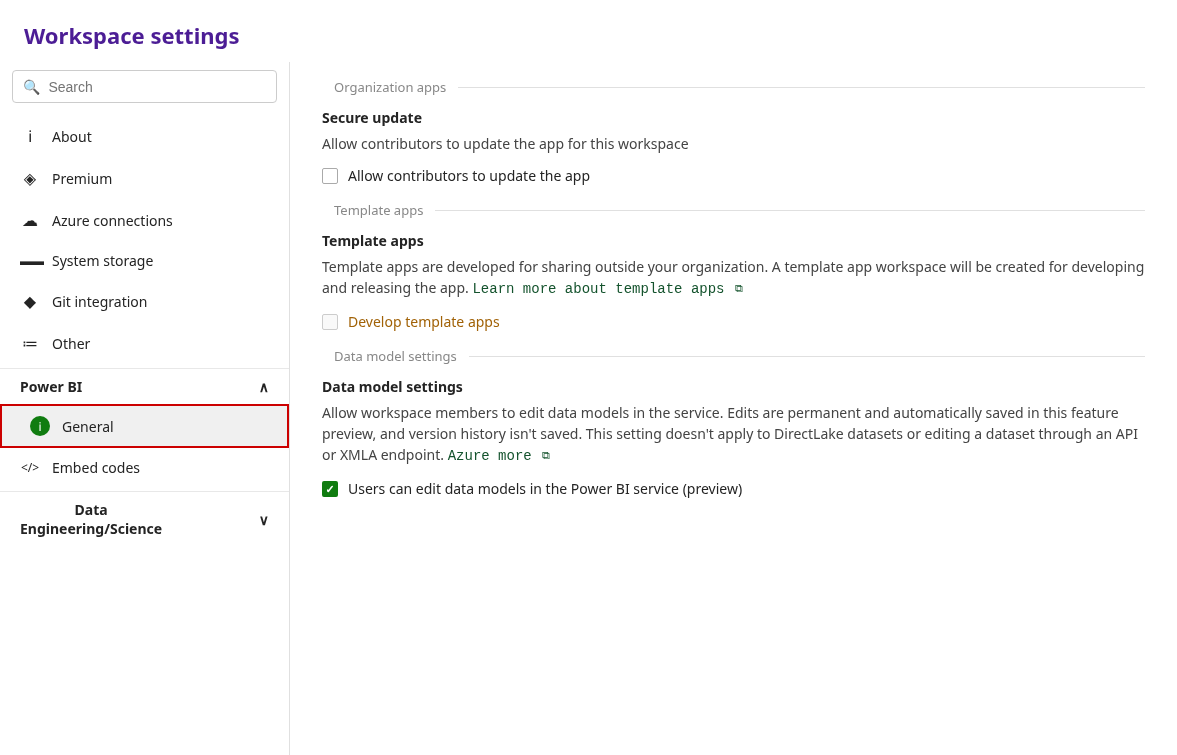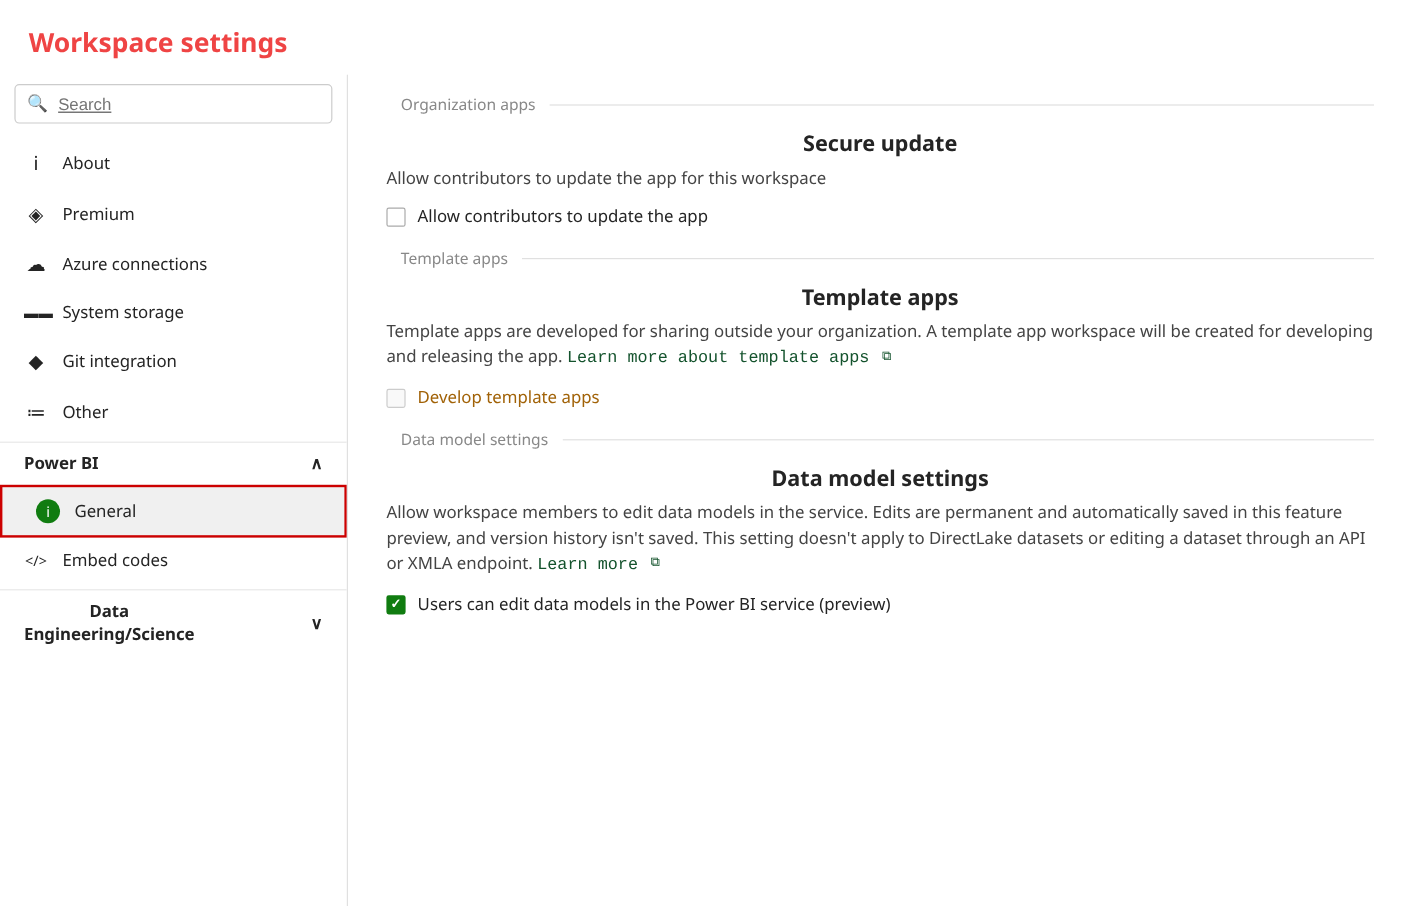--- a/index.html
+++ b/index.html
@@ -1,41 +1,41 @@
 <!DOCTYPE html>
 <html><head>
   <meta charset="utf-8">
   <style>
     * { box-sizing: border-box; margin: 0; padding: 0; }
     body { font-family: 'Segoe UI', system-ui, sans-serif; font-size: 14px; color: #242424; background: #fff; display: flex; flex-direction: column; height: 755px; overflow: hidden; }
-    .page-title { font-size: 22px; font-weight: 700; padding: 20px 24px 12px 24px; color: #ef4444; }
+    .page-title { font-size: 22px; font-weight: 700; padding: 20px 24px 12px 24px; color: #4c1d95; }
     .layout { display: flex; flex: 1; overflow: hidden; }
 
     
     .sidebar { width: 290px; min-width: 290px; border-right: 1px solid #e0e0e0; display: flex; flex-direction: column; overflow-y: auto; padding-bottom: 16px; }
     .search-box { margin: 8px 12px 12px 12px; display: flex; align-items: center; border: 1px solid #ccc; border-radius: 4px; padding: 6px 10px; gap: 8px; }
-    .search-box input { border: none; outline: none; font-size: 14px; width: 100%; color: #555; text-decoration: underline; }
+    .search-box input { border: none; outline: none; font-size: 14px; width: 100%; color: #555; }
     .search-icon { color: #777; font-size: 14px; }
 
     .nav-item { display: flex; align-items: center; gap: 12px; padding: 10px 20px; cursor: pointer; font-size: 14px; color: #242424; user-select: none; }
     .nav-item .nav-icon { width: 20px; text-align: center; font-size: 16px; flex-shrink: 0; }
 
     .section-header { display: flex; align-items: center; justify-content: space-between; padding: 8px 20px; cursor: pointer; font-weight: 700; font-size: 14px; border-top: 1px solid #e8e8e8; margin-top: 4px; }
 
     .sub-item { display: flex; align-items: center; gap: 12px; padding: 10px 20px 10px 28px; cursor: pointer; font-size: 14px; color: #242424; background: #f0f0f0; border: 2px solid #cc0000; }
     .sub-item .nav-icon { width: 20px; text-align: center; font-size: 16px; flex-shrink: 0; color: #242424; }
 
     
     .main { flex: 1; overflow-y: auto; padding: 0 32px 32px 32px; }
 
     .divider-label { display: flex; align-items: center; gap: 12px; color: #888; font-size: 13px; margin: 16px 0 12px 0; }
     .divider-label::after { content: ''; flex: 1; height: 1px; background: #e0e0e0; }
     .divider-label::before { content: ''; width: 0; }
 
-    .section-title { font-weight: 700; font-size: 18px; margin-bottom: 6px; margin-top: 4px; text-align: center; }
+    .section-title { font-weight: 700; font-size: 14px; margin-bottom: 6px; margin-top: 4px; }
     .section-desc { font-size: 14px; color: #444; line-height: 1.5; margin-bottom: 12px; }
     .link { color: #14532d; text-decoration: none; cursor: pointer; font-family: Liberation Mono, monospace; }
     .link-icon { font-size: 11px; vertical-align: middle; margin-left: 2px; }
 
     .checkbox-row { display: flex; align-items: center; gap: 10px; margin-bottom: 8px; }
     .checkbox-unchecked { width: 16px; height: 16px; border: 1.5px solid #aaa; border-radius: 2px; flex-shrink: 0; background: #fff; }
     .checkbox-disabled { width: 16px; height: 16px; border: 1.5px solid #ccc; border-radius: 2px; flex-shrink: 0; background: #f9f9f9; }
     .checkbox-checked { width: 16px; height: 16px; border: 2px solid #107c10; border-radius: 2px; flex-shrink: 0; background: #107c10; display: flex; align-items: center; justify-content: center; }
     .checkbox-checked::after { content: '✓'; color: #fff; font-size: 11px; font-weight: 700; line-height: 1; }
     .checkbox-label-disabled { color: #a16207; font-size: 14px; }
@@ -139,21 +139,21 @@
 
     <div class="divider-label">
       <span>Data model settings</span>
     </div>
 
     <div class="content-block">
       <div class="section-title">Data model settings</div>
       <div class="section-desc">
         <span>Allow workspace members to edit data models in the service. Edits are permanent and automatically saved in this feature preview, and version history isn't saved. This setting doesn't apply to DirectLake datasets or editing a dataset through an API or XMLA endpoint.</span>
         <a class="link">
-          <span>Learn more</span>
+          <span>Azure more</span>
           <span class="link-icon">⧉</span>
         </a>
       </div>
       <div class="checkbox-row">
         <div class="checkbox-checked"></div>
         <span>Users can edit data models in the Power BI service (preview)</span>
       </div>
     </div>
 
   </div>

